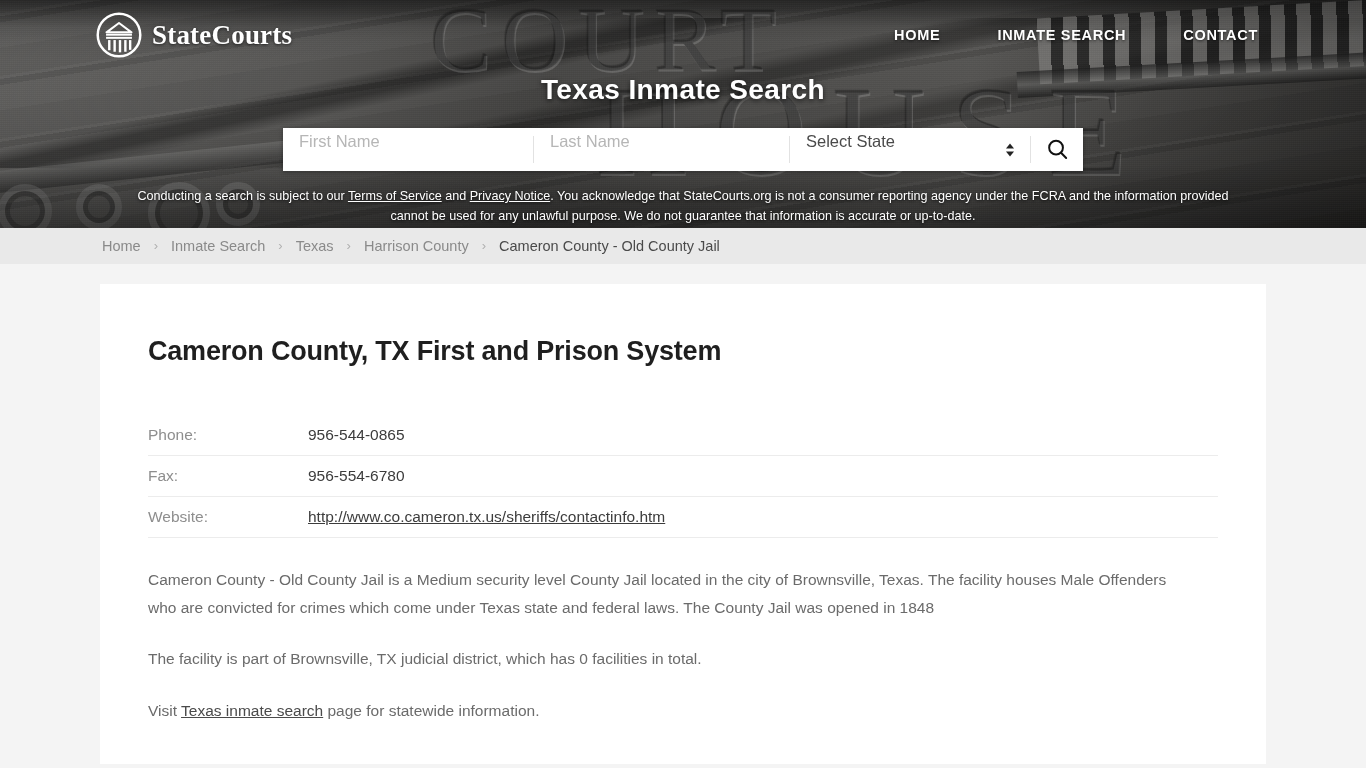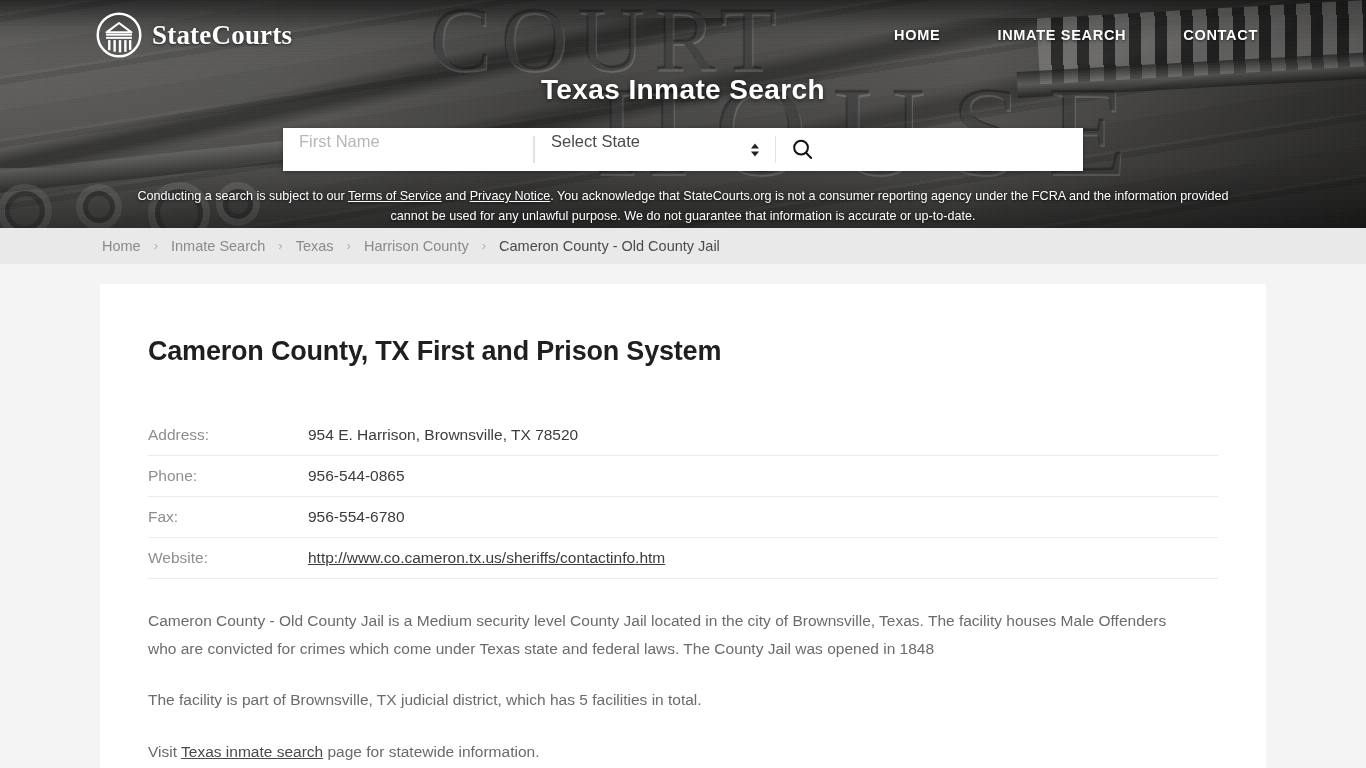--- a/index.html
+++ b/index.html
@@ -279,20 +279,21 @@
         <a href="#">INMATE SEARCH</a>
         <a href="#">CONTACT</a>
       </nav>
     </div>
 
     <h2 class="hero-title">Texas Inmate Search</h2>
 
     <form class="searchbar">
       <input class="f-first" type="text" placeholder="First Name" style="">
       <span class="divider"></span>
+      <input class="f-last" type="text" placeholder="Last Name" style="">
       <span class="divider"></span>
       <span class="state-wrap">
         <select>
           <option>Select State</option>
         </select>
         <span class="state-arrows">
           <i class="up"></i>
             <i class="down"></i>
         </span>
       </span>
@@ -327,39 +328,35 @@
   </div>
 </div>
 
 <div class="page">
   <div class="card">
     <h1 class="page-title">Cameron County, TX First and Prison System</h1>
 
     <table class="info-table">
       <tbody>
         <tr>
-          <td class="label">Address:</td>
-          <td class="value">954 E. Harrison, Brownsville, TX 78520</td>
-        </tr>
-        <tr>
           <td class="label">Phone:</td>
           <td class="value">956-544-0865</td>
         </tr>
         <tr>
           <td class="label">Fax:</td>
           <td class="value">956-554-6780</td>
         </tr>
         <tr>
           <td class="label">Website:</td>
           <td class="value">
             <a href="#">http://www.co.cameron.tx.us/sheriffs/contactinfo.htm</a>
           </td>
         </tr>
       </tbody>
     </table>
 
     <div class="body-copy">
       <p>Cameron County - Old County Jail is a Medium security level County Jail located in the city of Brownsville, Texas. The facility houses Male Offenders who are convicted for crimes which come under Texas state and federal laws. The County Jail was opened in 1848</p>
-      <p>The facility is part of Brownsville, TX judicial district, which has 5 facilities in total.</p>
+      <p>The facility is part of Brownsville, TX judicial district, which has 0 facilities in total.</p>
       <p><span>Visit </span><a href="#">Texas inmate search</a><span> page for statewide information.</span></p>
     </div>
   </div>
 </div>
 
 </body></html>

